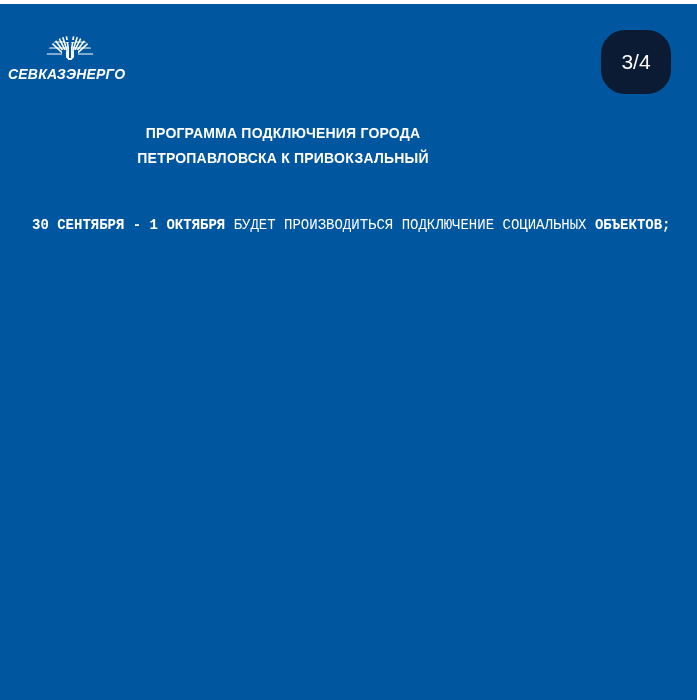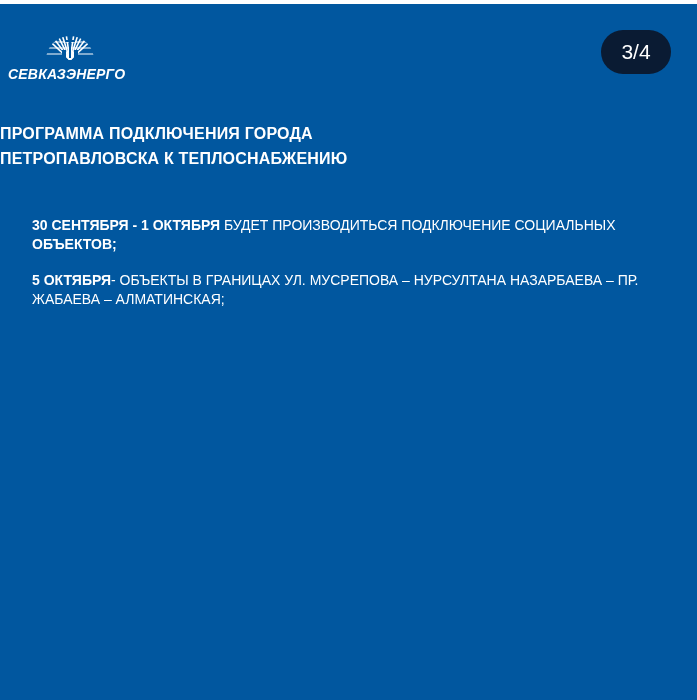--- a/index.html
+++ b/index.html
@@ -17,35 +17,35 @@
     .logo {
       position: absolute; left: 8px; top: 20px; width: 124px; height: 62px;
     }
     .logo-mark { position: absolute; left: 32px; top: 0; width: 60px; height: 40px; }
     .logo-text {
       position: absolute; left: 0; top: 42px; width: 124px;
       font-size: 14px; font-weight: bold; font-style: italic; letter-spacing: 0.2px;
       white-space: nowrap;
     }
     .page-badge {
-      position: absolute; left: 601px; top: 26px; width: 70px; height: 44px;
+      position: absolute; left: 601px; top: 26px; width: 70px; height: 64px;
       border-radius: 24px; background: #0a1b33;
       display: flex; align-items: center; justify-content: center;
       font-size: 21px; color: #ffffff;
     }
     .title {
       position: absolute; left: 0; top: 117px; width: 566px;
-      font-size: 16px; font-weight: bold; line-height: 25px;
+      text-align: center; font-size: 14px; font-weight: bold; line-height: 25px;
       letter-spacing: 0.2px;
     }
     .content {
       position: absolute; left: 32px; top: 212px; width: 640px;
       font-size: 14px; line-height: 19px; text-transform: uppercase;
     }
-    .item { margin: 0 0 17px 0; }
+    .item { margin: 0 0 17px 0; font-family: Liberation Mono, monospace; }
     .item b { font-weight: bold; }
     .item span.rest { font-weight: normal; }
   </style>
 </head>
 <body>
 
 <div class="slide">
 
   <div class="logo">
     <svg class="logo-mark" viewBox="0 0 60 40">
@@ -74,25 +74,22 @@
       <rect x="22" y="26" width="4" height="10" fill="#01579f"></rect>
       <rect x="34" y="26" width="4" height="10" fill="#01579f"></rect>
     </svg>
     <div class="logo-text">СЕВКАЗЭНЕРГО</div>
   </div>
 
   <div class="page-badge">3/4</div>
 
   <div class="title">
     <div>ПРОГРАММА ПОДКЛЮЧЕНИЯ ГОРОДА</div>
-    <div>ПЕТРОПАВЛОВСКА К ТЕПЛОСНАБЖЕНИЮ</div>
+    <div>ПЕТРОПАВЛОВСКА К ПРИВОКЗАЛЬНЫЙ</div>
   </div>
 
   <div class="content">
     <div class="item">
       <b>30 СЕНТЯБРЯ - 1 ОКТЯБРЯ</b><span class="rest"> БУДЕТ ПРОИЗВОДИТЬСЯ ПОДКЛЮЧЕНИЕ СОЦИАЛЬНЫХ</span><b> ОБЪЕКТОВ;</b>
     </div>
-    <div class="item">
-      <b>5 ОКТЯБРЯ</b><span class="rest">- ОБЪЕКТЫ В ГРАНИЦАХ УЛ. МУСРЕПОВА – НУРСУЛТАНА НАЗАРБАЕВА – ПР. ЖАБАЕВА – АЛМАТИНСКАЯ;</span>
-    </div>
   </div>
 
 </div>
 
 </body></html>

